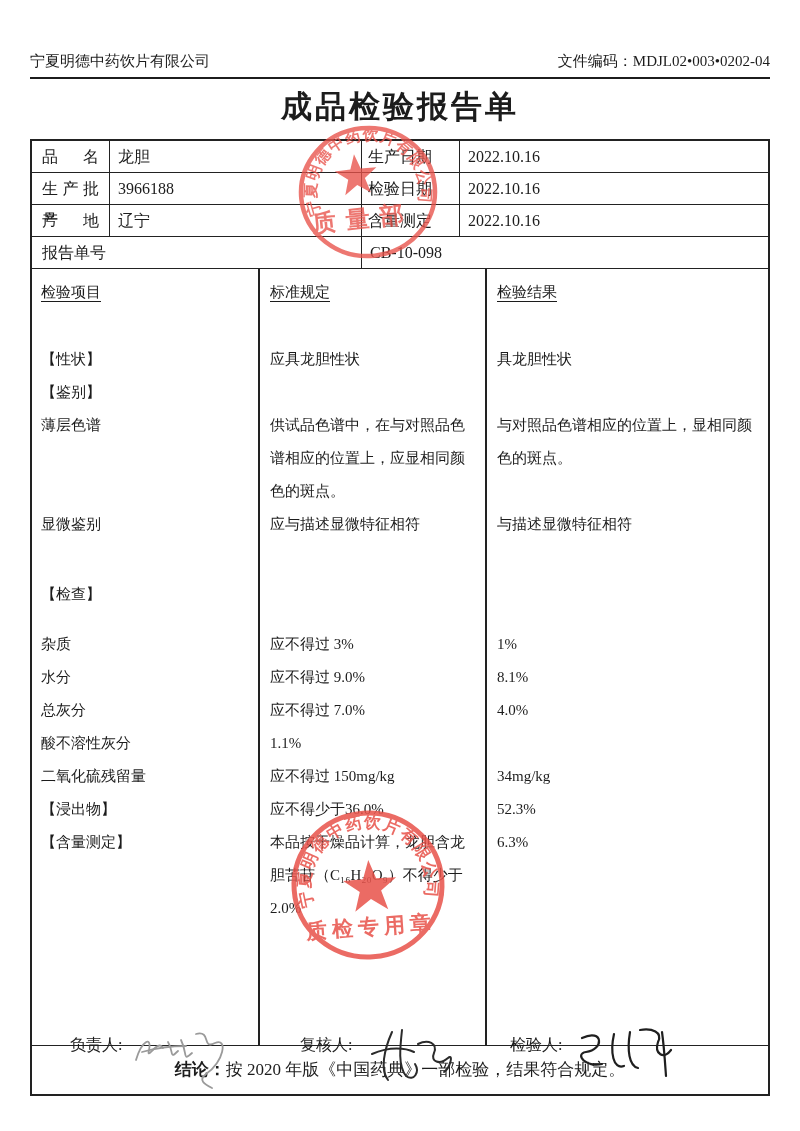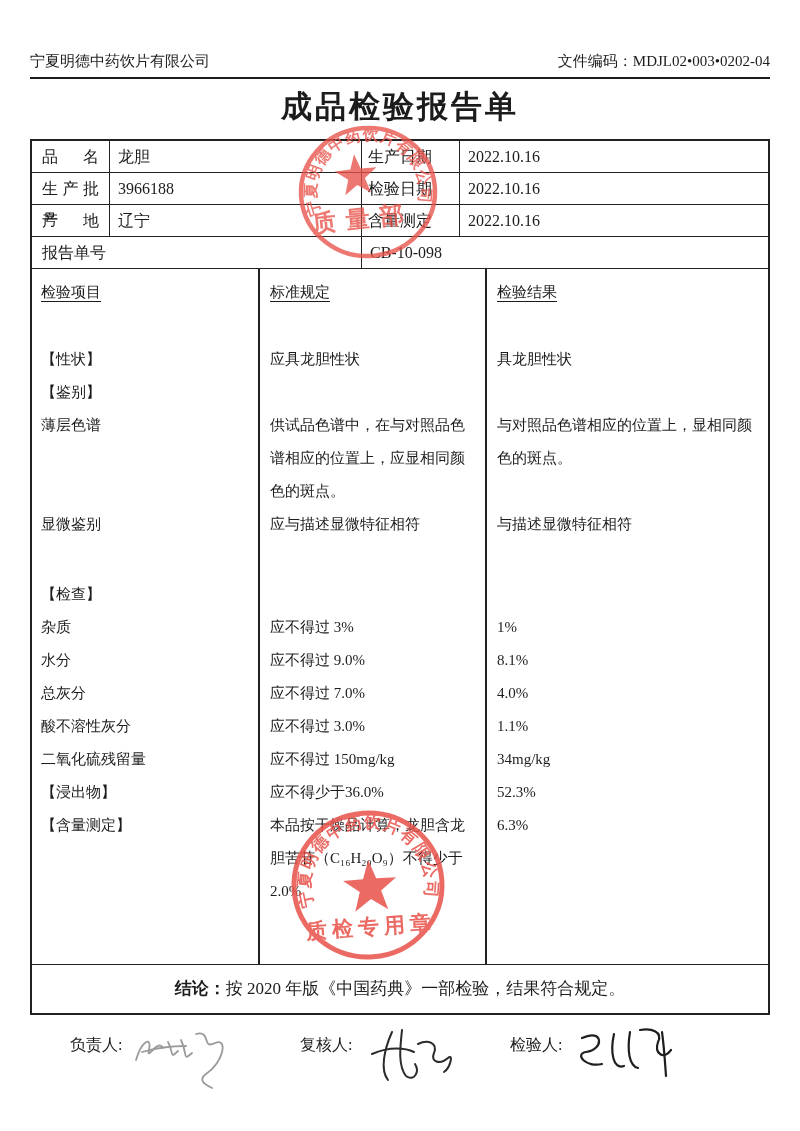--- a/index.html
+++ b/index.html
@@ -21,31 +21,31 @@
   .info-row{display:flex;height:31px;line-height:31px;font-size:16px;border-bottom:1.5px solid #222;}
   .i-l{width:78px;padding:0 10px;box-sizing:border-box;border-right:1.5px solid #222;
        text-align:justify;text-align-last:justify;}
   .i-v{width:252px;padding:0 8px;box-sizing:border-box;border-right:1.5px solid #222;}
   .i-dl{width:98px;padding:0 6px;box-sizing:border-box;border-right:1.5px solid #222;}
   .i-dv{flex:1;padding:0 8px;}
   .i-rl{width:330px;padding:0 10px;box-sizing:border-box;border-right:1.5px solid #222;}
   .i-rv{flex:1;padding:0 8px;}
 
   
-  .body{position:relative;border-bottom:1.5px solid #222;padding-bottom:56px;}
+  .body{position:relative;border-bottom:1.5px solid #222;padding-bottom:120px;}
   .vline{position:absolute;top:0;bottom:0;width:1.5px;background:#222;}
   .vl1{left:226px;} .vl2{left:453px;}
   .brow{display:flex;font-size:15px;line-height:33px;}
   .c1{width:226px;padding-left:9px;box-sizing:border-box;}
   .c2{width:227px;padding:0 8px 0 12px;box-sizing:border-box;}
   .c3{flex:1;padding:0 10px 0 12px;box-sizing:border-box;}
   .bhead{padding-top:12px;height:48px;line-height:22px;}
   .bhead .c1 span,.bhead .c2 span,.bhead .c3 span{text-decoration:underline;text-underline-offset:4px;}
   .bhead .c2,.bhead .c3{}
-  .mt14{margin-top:14px;} .mt37{margin-top:37px;} .mt7{margin-top:0;}
+  .mt14{margin-top:14px;} .mt37{margin-top:37px;} .mt7{margin-top:17px;}
 
   
   .concl{height:48px;line-height:48px;text-align:center;font-size:17px;}
   .concl b{font-weight:bold;}
 
   
   .sigs{position:absolute;left:0;top:1022px;width:800px;height:90px;}
   .sig-group{position:absolute;display:flex;align-items:flex-start;font-size:16px;margin-left:32px;}
   .sig-label{line-height:46px;}
   .sg1{left:38px;} .sg2{left:268px;} .sg3{left:478px;}
@@ -139,21 +139,20 @@
         <div class="c2">应不得过 9.0%</div>
         <div class="c3">8.1%</div>
       </div>
       <div class="brow">
         <div class="c1">总灰分</div>
         <div class="c2">应不得过 7.0%</div>
         <div class="c3">4.0%</div>
       </div>
       <div class="brow">
         <div class="c1">酸不溶性灰分</div>
-        <div class="c2">应不得过 3.0%</div>
         <div class="c3">1.1%</div>
       </div>
       <div class="brow">
         <div class="c1">二氧化硫残留量</div>
         <div class="c2">应不得过 150mg/kg</div>
         <div class="c3">34mg/kg</div>
       </div>
       <div class="brow">
         <div class="c1">【浸出物】</div>
         <div class="c2">应不得少于36.0%</div>

